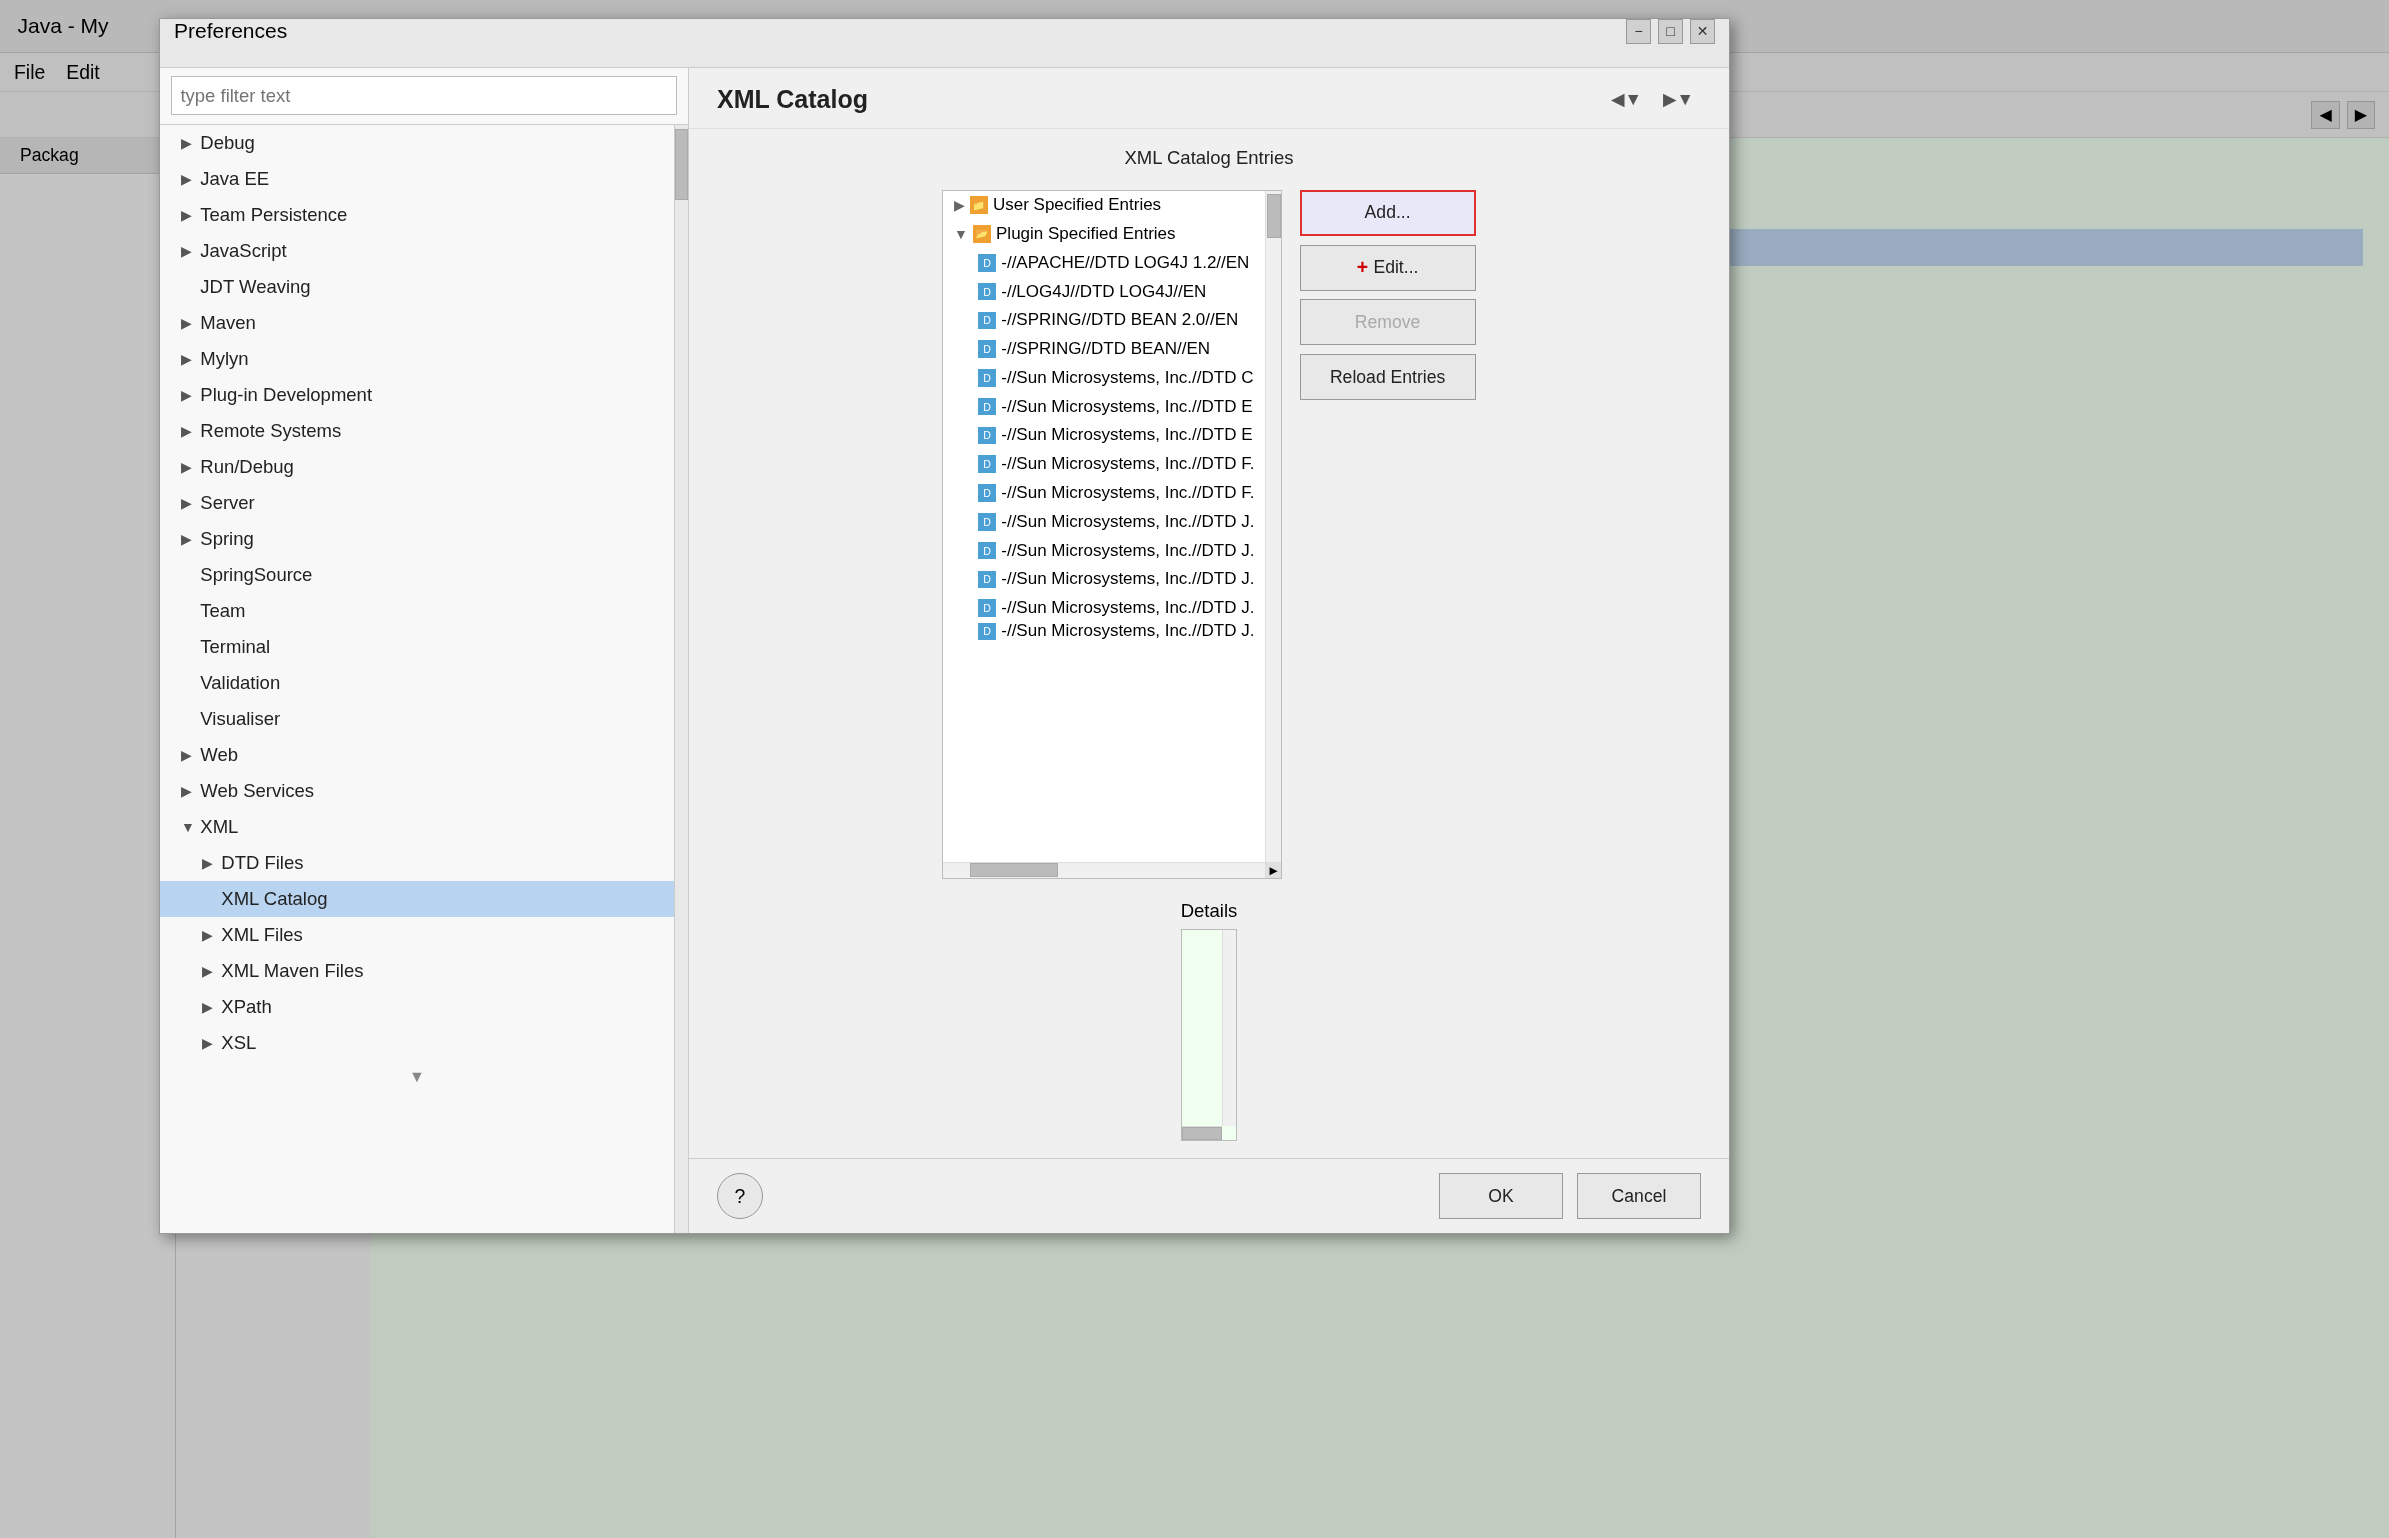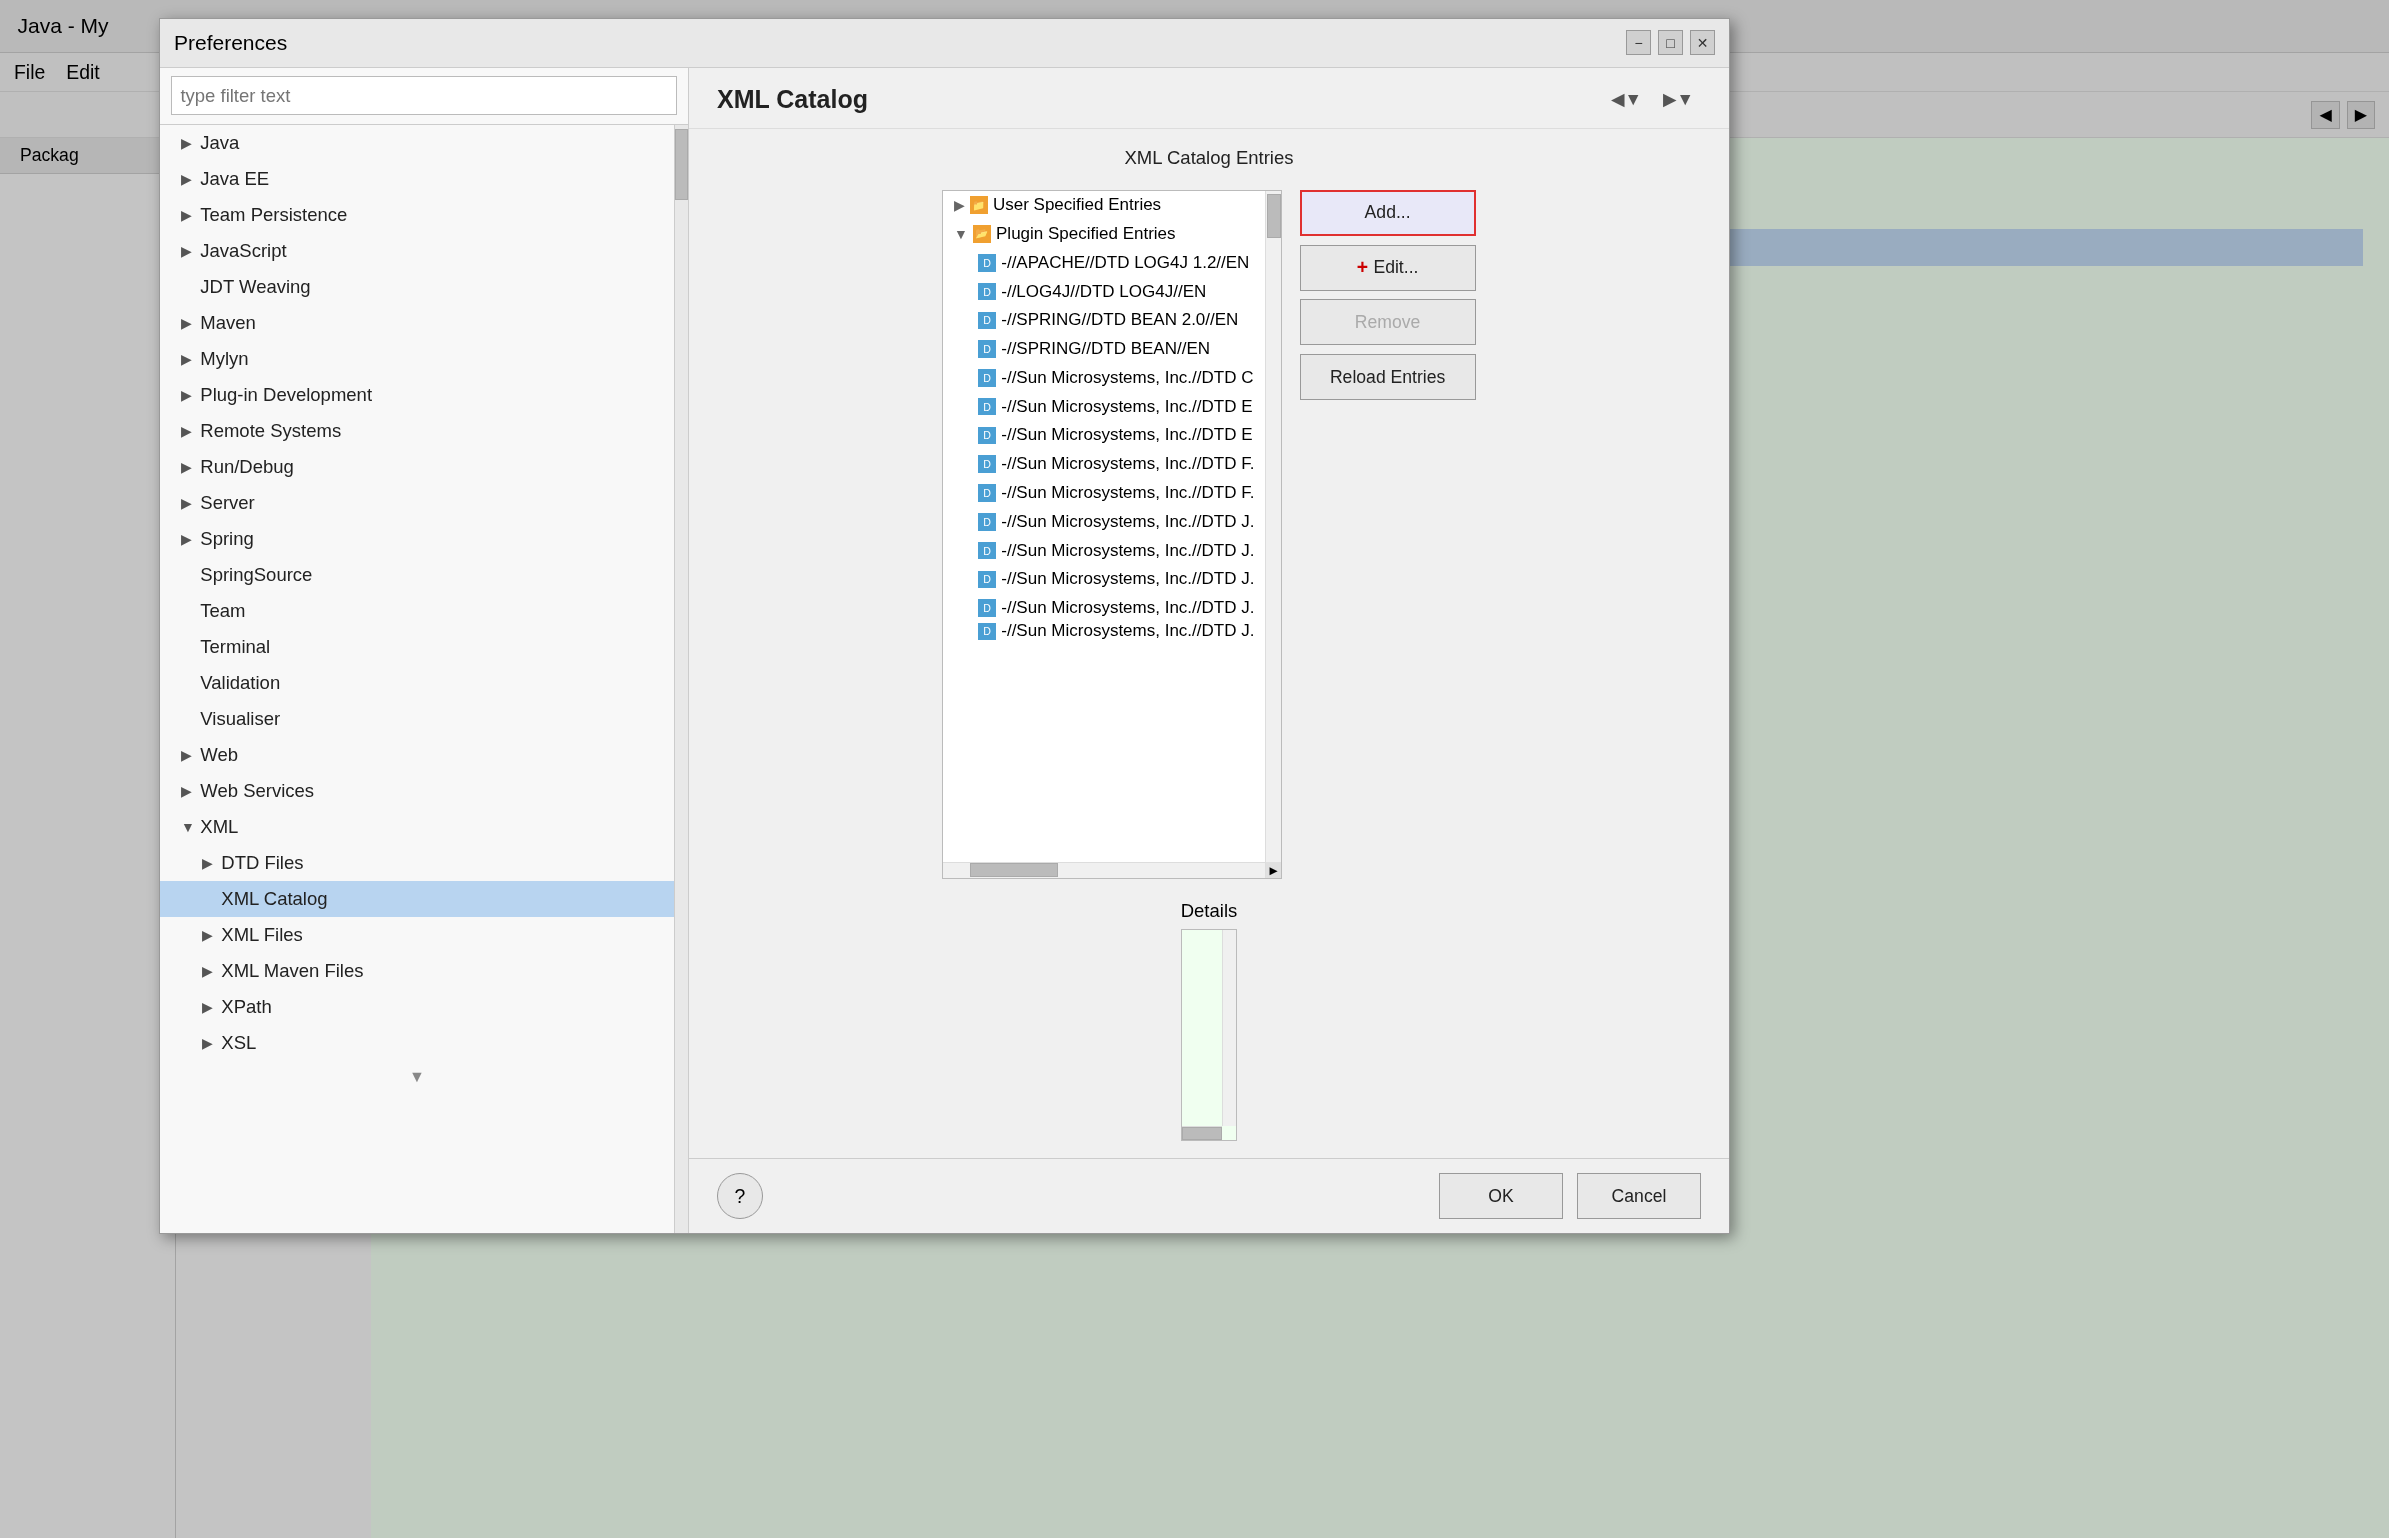--- a/index.html
+++ b/index.html
@@ -108,21 +108,20 @@
       border: 0.9px solid #999;
       box-shadow: 3.5px 3.5px 14px rgba(0,0,0,0.4);
       display: flex;
       flex-direction: column;
     }
 
     .pref-titlebar {
       background: #e8e8e8;
       height: 49px;
       display: flex;
-      align-items: center;
       justify-content: space-between;
       padding: 0 14px;
       border-bottom: 0.9px solid #ccc;
     }
 
     .pref-title {
       font-size: 21px;
       font-weight: normal;
     }
 
@@ -498,21 +497,21 @@
 
       <div class="pref-filter">
         <input type="text" style="width: 100%; height: 39px; border: 0.9px solid rgb(187, 187, 187); padding: 0px 8.8px; font-size: 18.5px; background: white; color: #3b82f6;" placeholder="type filter text">
       </div>
 
       <div class="tree-scroll-container">
         <div class="tree-scroll-content">
 
           <div class="tree-item tree-item-l1">
             <span class="arrow">▶</span>
-            <span>Java</span>
+            <span>Debug</span>
           </div>
           <div class="tree-item tree-item-l1">
             <span class="arrow">▶</span>
             <span>Java EE</span>
           </div>
           <div class="tree-item tree-item-l1">
             <span class="arrow">▶</span>
             <span>Team Persistence</span>
           </div>
           <div class="tree-item tree-item-l1">

